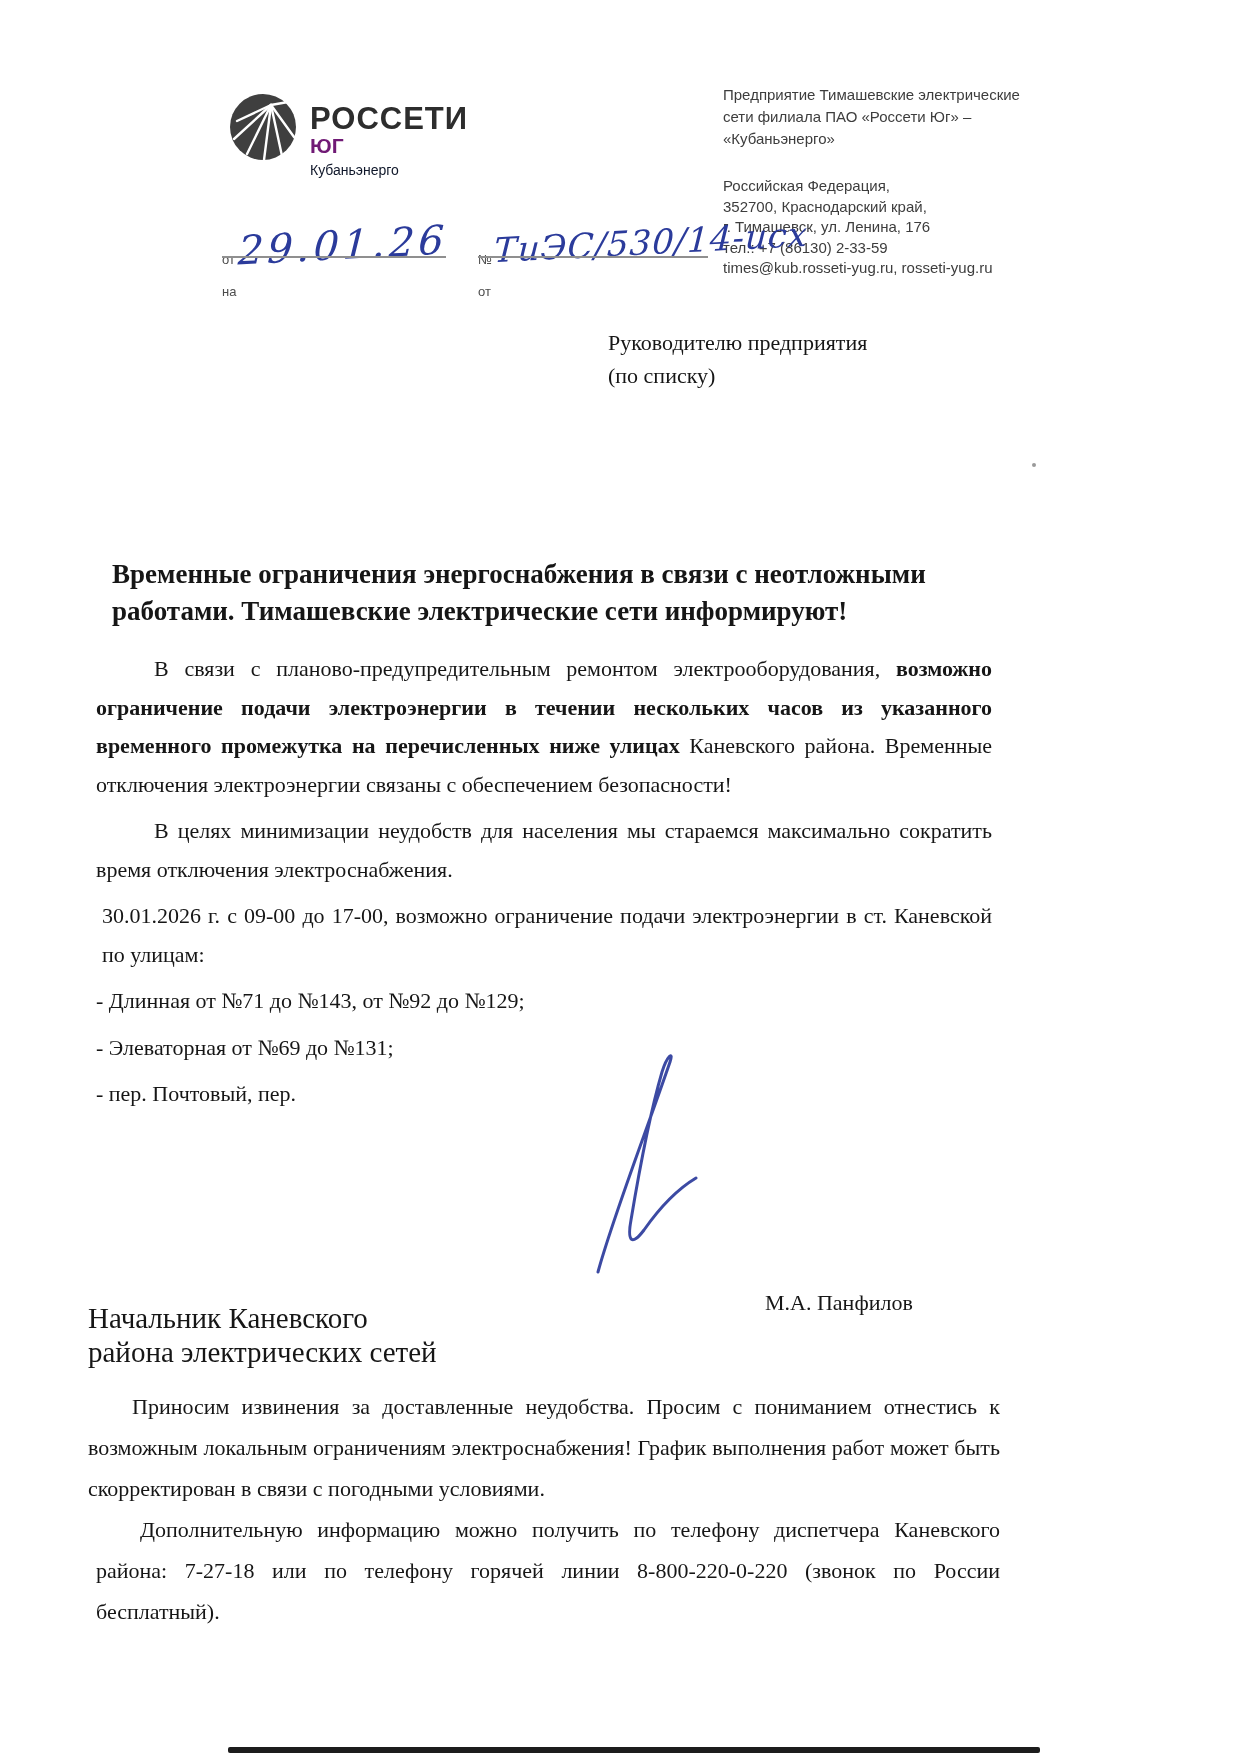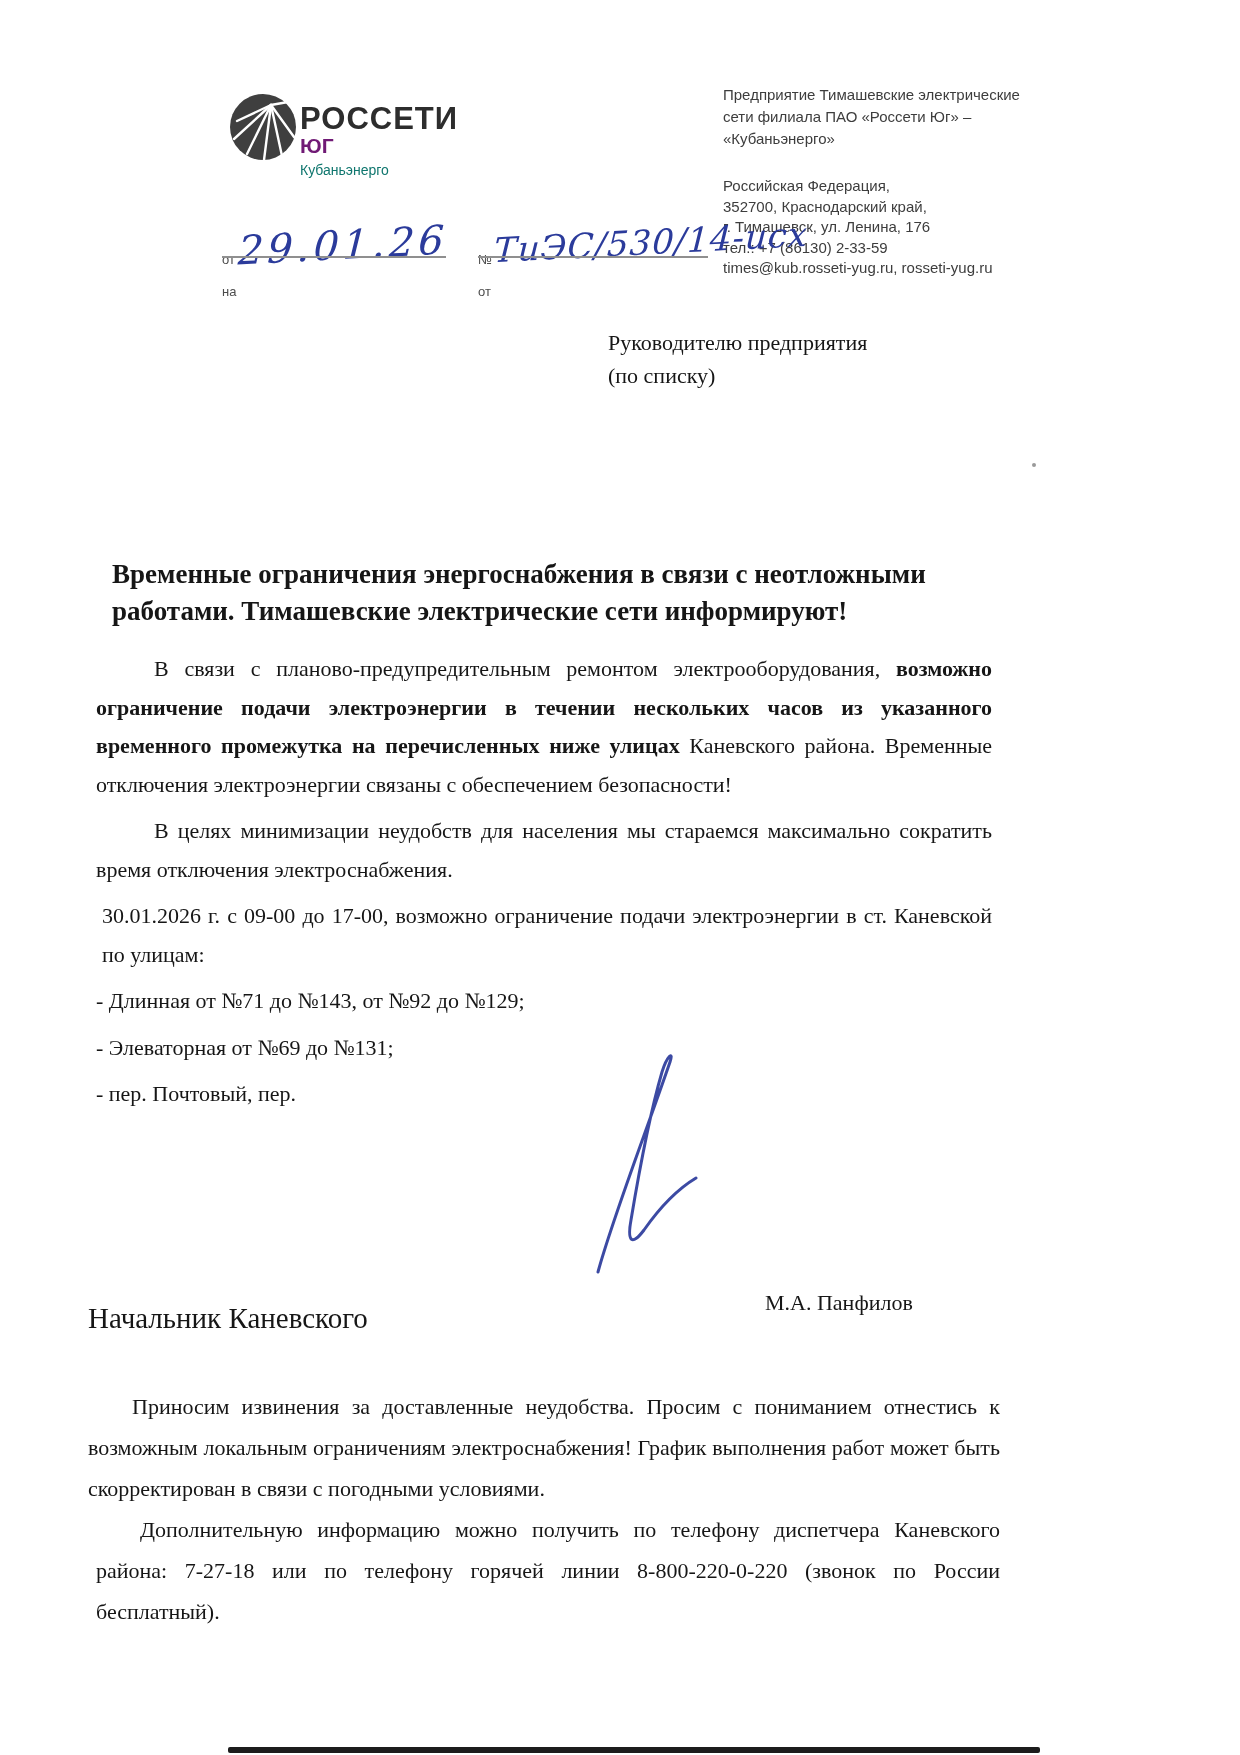--- a/index.html
+++ b/index.html
@@ -2,26 +2,26 @@
 <html><head>
 <meta charset="utf-8">
 <style>
   html,body{margin:0;padding:0;background:#e8e8e8;}
   .page{
     position:relative;width:1240px;height:1755px;margin:0 auto;
     background:#ffffff;overflow:hidden;
     font-family:"Liberation Serif", serif;color:#161616;
   }
   
-  .logo-block{position:absolute;left:228px;top:90px;display:flex;gap:2px;}
+  .logo-block{position:absolute;left:228px;top:90px;display:flex;gap:12px;}
   .logo-sphere{width:70px;height:72px;}
   .logo-text{padding-top:14px;font-family:"Liberation Sans", sans-serif;}
   .logo-brand{font-size:31px;font-weight:700;color:#2d2d2d;letter-spacing:1px;line-height:30px;}
   .logo-division{font-size:21px;font-weight:700;color:#701a75;line-height:24px;}
-  .logo-subsidiary{font-size:14px;color:#0f766e;line-height:20px;margin-top:2px;filter:blur(.3px);}
+  .logo-subsidiary{font-size:14px;color:#0f172a;line-height:20px;margin-top:2px;filter:blur(.3px);}
   .company-block{position:absolute;left:723px;top:84px;width:300px;
     font-family:"Liberation Sans", sans-serif;font-size:15px;line-height:22px;color:#3d3d3d;}
   .address-block{position:absolute;left:723px;top:176px;width:300px;
     font-family:"Liberation Sans", sans-serif;font-size:15px;line-height:20.5px;color:#3d3d3d;}
   
   .ref-label{position:absolute;font-family:"Liberation Sans", sans-serif;font-size:13px;color:#4c4c4c;}
   .ref-line{position:absolute;border-bottom:2px solid #8f8f8f;}
   .handwriting{
     position:absolute;color:#2b3b9b;font-family:"DejaVu Serif", serif;font-style:italic;
     transform:rotate(-3deg) skewX(-6deg);white-space:nowrap;
@@ -114,20 +114,21 @@
     <p class="indent"><span>В связи с планово-предупредительным ремонтом электрооборудования, </span><span class="bold">возможно ограничение подачи электроэнергии в течении нескольких часов из указанного временного промежутка на перечисленных ниже улицах </span><span>Каневского района. Временные отключения электроэнергии связаны с обеспечением безопасности!</span></p>
     <p class="indent">В целях минимизации неудобств для населения мы стараемся максимально сократить время отключения электроснабжения.</p>
     <p class="schedule">30.01.2026 г.  с 09-00 до 17-00, возможно ограничение подачи электроэнергии в ст. Каневской по улицам:</p>
     <p class="street-line">- Длинная от №71 до №143, от №92 до №129;</p>
     <p class="street-line">- Элеваторная от №69 до №131;</p>
     <p class="street-line">- пер. Почтовый, пер.</p>
   </div>
 
   <div class="sign-position">
     <div>Начальник Каневского</div>
+    <div>района электрических сетей</div>
   </div>
   <svg class="sign-ink" viewBox="0 0 145 240">
     <path d="M26 232 C 40 180, 74 92, 98 22 C 102 10, 95 16, 90 32 C 76 80, 64 150, 59 180 C 55 202, 60 206, 72 190 C 86 170, 104 150, 124 138" fill="none" stroke="#2b3b9b" stroke-width="3" stroke-linecap="round" opacity="0.92"></path>
   </svg>
   <div class="sign-name">М.А. Панфилов</div>
 
   <div class="footer-text">
     <p>Приносим извинения за доставленные неудобства. Просим с пониманием отнестись к возможным локальным ограничениям электроснабжения!  График выполнения работ может быть скорректирован в связи с погодными условиями.</p>
     <p>Дополнительную информацию можно получить по телефону диспетчера Каневского района: 7-27-18 или по телефону горячей линии 8-800-220-0-220 (звонок по России бесплатный).</p>
   </div>

